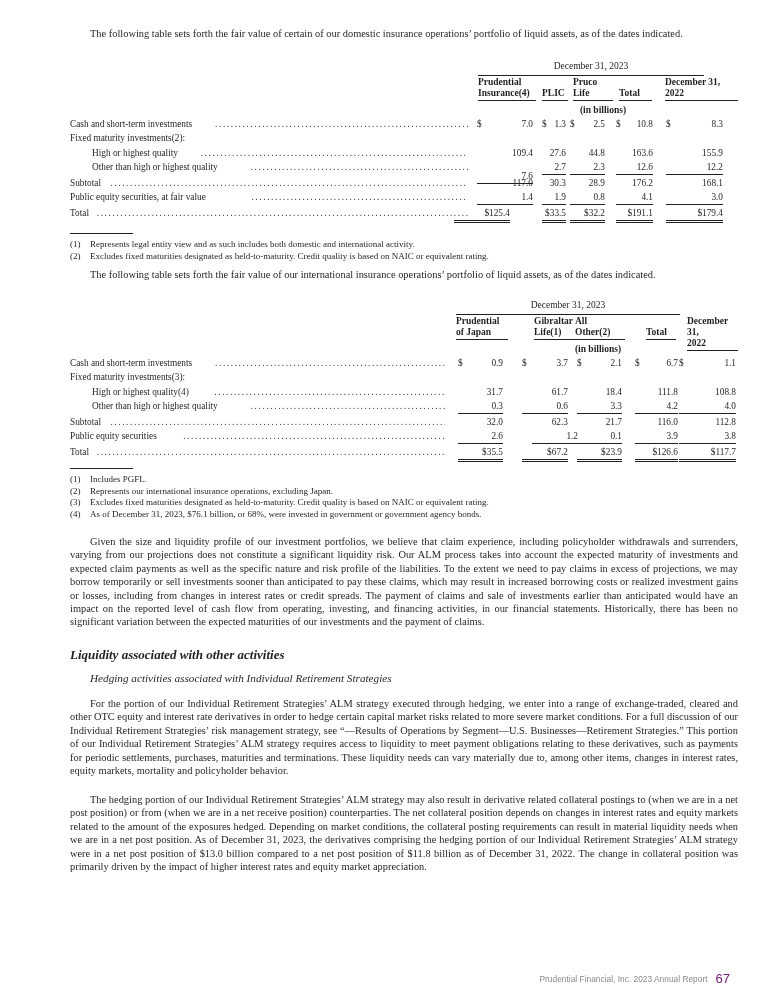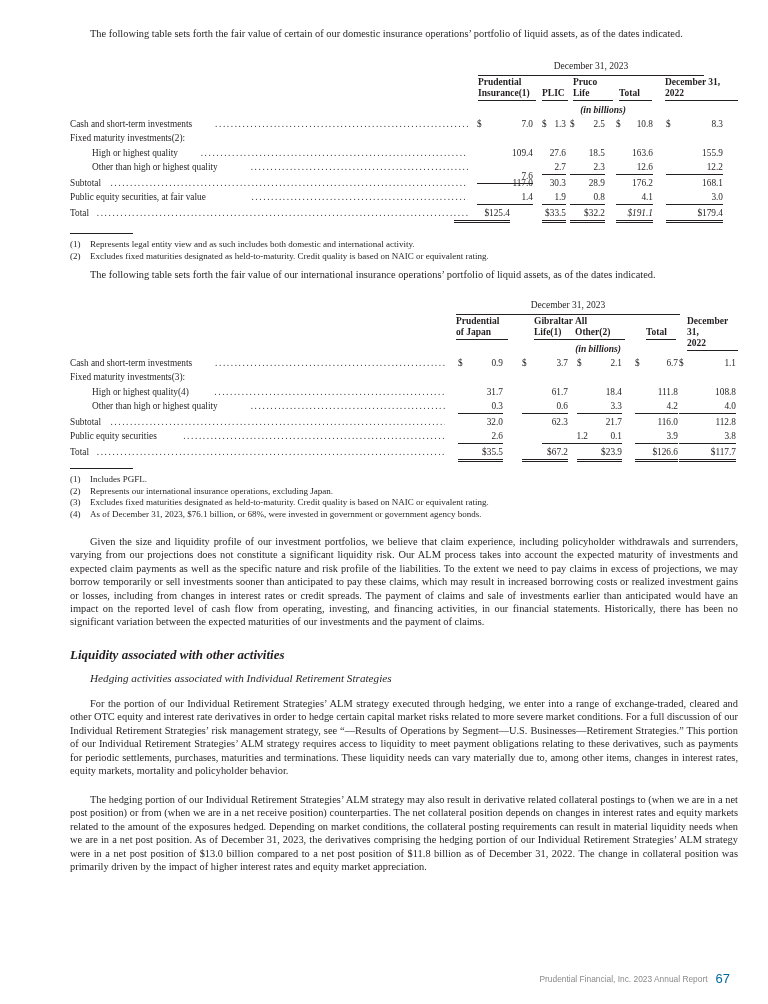--- a/index.html
+++ b/index.html
@@ -29,21 +29,21 @@
   .tbl1 { top: 60px; }
   .tbl2 { top: 299px; }
   .hdr-group {
     position: absolute; text-align: center; font-weight: normal; font-size: 9.5px;
     border-bottom: 1px solid #231f20; padding-bottom: 2px;
   }
   .col-hdr {
     position: absolute; text-align: left; font-weight: bold; font-size: 9.5px; line-height: 11px;
     border-bottom: 1px solid #231f20; padding-bottom: 1px;
   }
-  .units { position: absolute; text-align: center; font-weight: bold; font-size: 9.5px; font-style: italic; }
+  .units { position: absolute; text-align: center; font-weight: bold; font-size: 9.5px; }
   .row { position: absolute; left: 0; width: 668px; height: 13px; }
   .row .label {
     position: absolute; left: 0; white-space: nowrap; overflow: hidden;
     font-size: 9.3px;
   }
   .row .label.indent { left: 22px; }
   .dots {
     position: absolute; height: 13px; overflow: hidden; white-space: nowrap;
     font-size: 9.3px; letter-spacing: 1.6px; color: #231f20;
   }
@@ -56,34 +56,34 @@
 
   .fn-rule { position: absolute; left: 0; width: 63px; border-top: 1px solid #231f20; }
   .fn { position: absolute; left: 0; font-size: 9px; white-space: nowrap; }
   .fn .num { display: inline-block; width: 20px; }
 
   .footer {
     position: absolute; right: 38px; top: 972px;
     font-family: "Liberation Sans", "DejaVu Sans", sans-serif;
     color: #8a8a8a; font-size: 8.4px;
   }
-  .footer .pg { color: #0369a1; font-size: 13px; margin-left: 8px; vertical-align: -1px; }
+  .footer .pg { color: #701a75; font-size: 13px; margin-left: 8px; vertical-align: -1px; }
 </style>
 </head>
 <body>
 
 <div class="page">
 
   <p class="body intro1">The following table sets forth the fair value of certain of our domestic insurance operations’ portfolio of liquid assets, as of the dates indicated.</p>
 
   <div class="tbl tbl1" id="tbl1">
       <div class="hdr-group" style="left: 408px; width: 226px; top: 0px;">December 31, 2023</div>
       <div class="col-hdr" style="left: 408px; width: 58px; top: 17px;">
         <div>Prudential</div>
-        <div>Insurance(1)</div>
+        <div>Insurance(4)</div>
       </div>
       <div class="col-hdr" style="left: 472px; width: 26px; top: 17px;">
         <div>&nbsp;</div>
         <div>PLIC</div>
       </div>
       <div class="col-hdr" style="left: 503px; width: 40px; top: 17px;">
         <div>Pruco</div>
         <div>Life</div>
       </div>
       <div class="col-hdr" style="left: 549px; width: 33px; top: 17px;">
@@ -105,21 +105,21 @@
         <div class="cell" title="$ 8.3" style="left: 596px; width: 57px;"><span class="dol">$</span><span>8.3</span></div>
       </div>
       <div class="row" style="top: 72px;">
         <div class="label">Fixed maturity investments(2):</div>
       </div>
       <div class="row" style="top: 87px;">
         <div class="label indent">High or highest quality</div>
         <div class="dots" style="left: 130.65px; width: 267.35px;">........................................................................................................................</div>
         <div class="cell" style="left: 407px; width: 56px;">109.4</div>
         <div class="cell" style="left: 472px; width: 24px;">27.6</div>
-        <div class="cell" style="left: 500px; width: 35px;">18.5</div>
+        <div class="cell" style="left: 500px; width: 35px;">44.8</div>
         <div class="cell" style="left: 546px; width: 37px;">163.6</div>
         <div class="cell" style="left: 596px; width: 57px;">155.9</div>
       </div>
       <div class="row" style="top: 101px;">
         <div class="label indent">Other than high or highest quality</div>
         <div class="dots" style="left: 180.7px; width: 217.3px;">........................................................................................................................</div>
         <div class="cell ul-single" style="left: 407px; width: 56px; margin-top: 9px;">7.6</div>
         <div class="cell ul-single" style="left: 472px; width: 24px;">2.7</div>
         <div class="cell ul-single" style="left: 500px; width: 35px;">2.3</div>
         <div class="cell ul-single" style="left: 546px; width: 37px;">12.6</div>
@@ -142,21 +142,21 @@
         <div class="cell ul-single" style="left: 500px; width: 35px;">0.8</div>
         <div class="cell ul-single" style="left: 546px; width: 37px;">4.1</div>
         <div class="cell ul-single" style="left: 596px; width: 57px;">3.0</div>
       </div>
       <div class="row" style="top: 147px;">
         <div class="label">Total</div>
         <div class="dots" style="left: 26.75px; width: 371.25px;">........................................................................................................................</div>
         <div class="cell ul-double" style="left: 384px; width: 56px;">$125.4</div>
         <div class="cell ul-double" style="left: 472px; width: 24px;">$33.5</div>
         <div class="cell ul-double" style="left: 500px; width: 35px;">$32.2</div>
-        <div class="cell ul-double" style="left: 546px; width: 37px; font-style: italic;">$191.1</div>
+        <div class="cell ul-double" style="left: 546px; width: 37px;">$191.1</div>
         <div class="cell ul-double" style="left: 596px; width: 57px;">$179.4</div>
       </div>
       <div class="fn-rule" style="top: 173px;"></div>
       <div class="fn" style="top: 178px;"><span class="num">(1)</span><span>Represents legal entity view and as such includes both domestic and international activity.</span></div>
       <div class="fn" style="top: 189.6px;"><span class="num">(2)</span><span>Excludes fixed maturities designated as held-to-maturity. Credit quality is based on NAIC or equivalent rating.</span></div>
     </div>
 
   <p class="body intro2">The following table sets forth the fair value of our international insurance operations’ portfolio of liquid assets, as of the dates indicated.</p>
 
   <div class="tbl tbl2" id="tbl2">
@@ -218,21 +218,21 @@
         <div class="cell" style="left: 388px; width: 45px;">32.0</div>
         <div class="cell" style="left: 452px; width: 46px;">62.3</div>
         <div class="cell" style="left: 507px; width: 45px;">21.7</div>
         <div class="cell" style="left: 565px; width: 43px;">116.0</div>
         <div class="cell" style="left: 609px; width: 57px;">112.8</div>
       </div>
       <div class="row" style="top: 131px;">
         <div class="label">Public equity securities</div>
         <div class="dots" style="left: 113.2px; width: 261.8px;">........................................................................................................................</div>
         <div class="cell ul-single" style="left: 388px; width: 45px;">2.6</div>
-        <div class="cell ul-single" style="left: 472px; width: 46px;">1.2</div>
+        <div class="cell ul-single" style="left: 462px; width: 46px;">1.2</div>
         <div class="cell ul-single" style="left: 507px; width: 45px;">0.1</div>
         <div class="cell ul-single" style="left: 565px; width: 43px;">3.9</div>
         <div class="cell ul-single" style="left: 609px; width: 57px;">3.8</div>
       </div>
       <div class="row" style="top: 147px;">
         <div class="label">Total</div>
         <div class="dots" style="left: 26.75px; width: 348.25px;">........................................................................................................................</div>
         <div class="cell ul-double" style="left: 388px; width: 45px;">$35.5</div>
         <div class="cell ul-double" style="left: 452px; width: 46px;">$67.2</div>
         <div class="cell ul-double" style="left: 507px; width: 45px;">$23.9</div>

